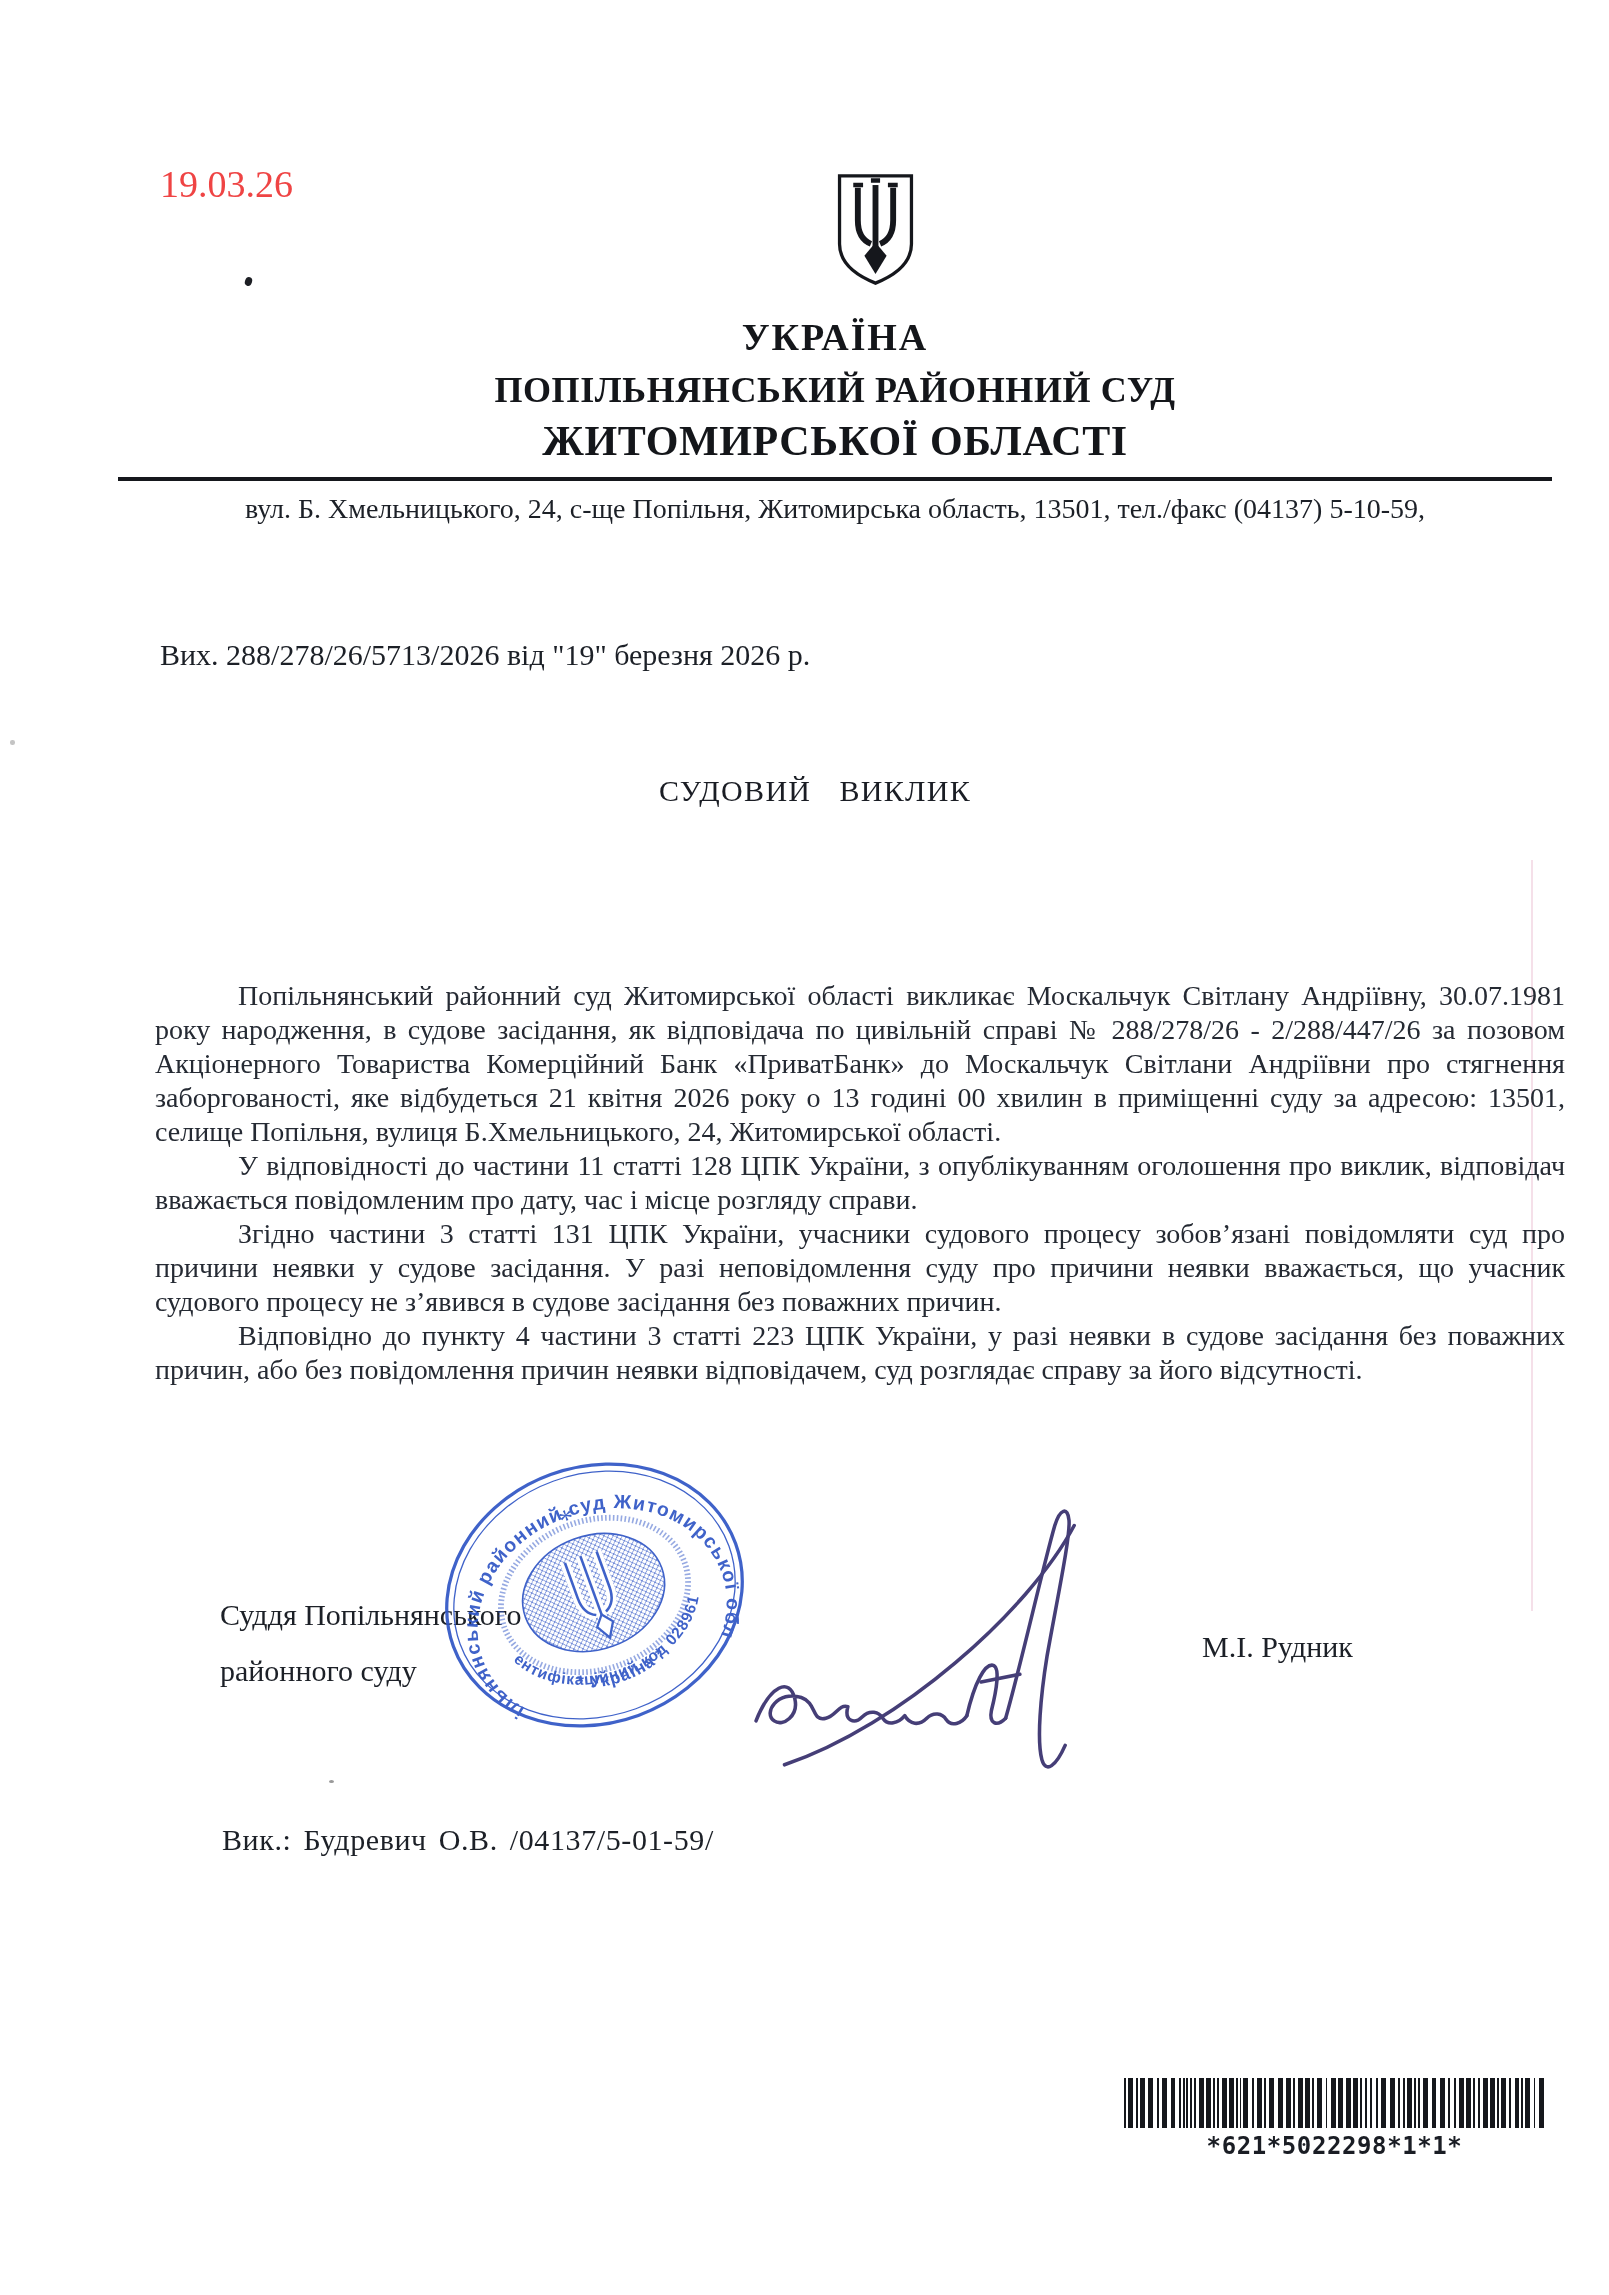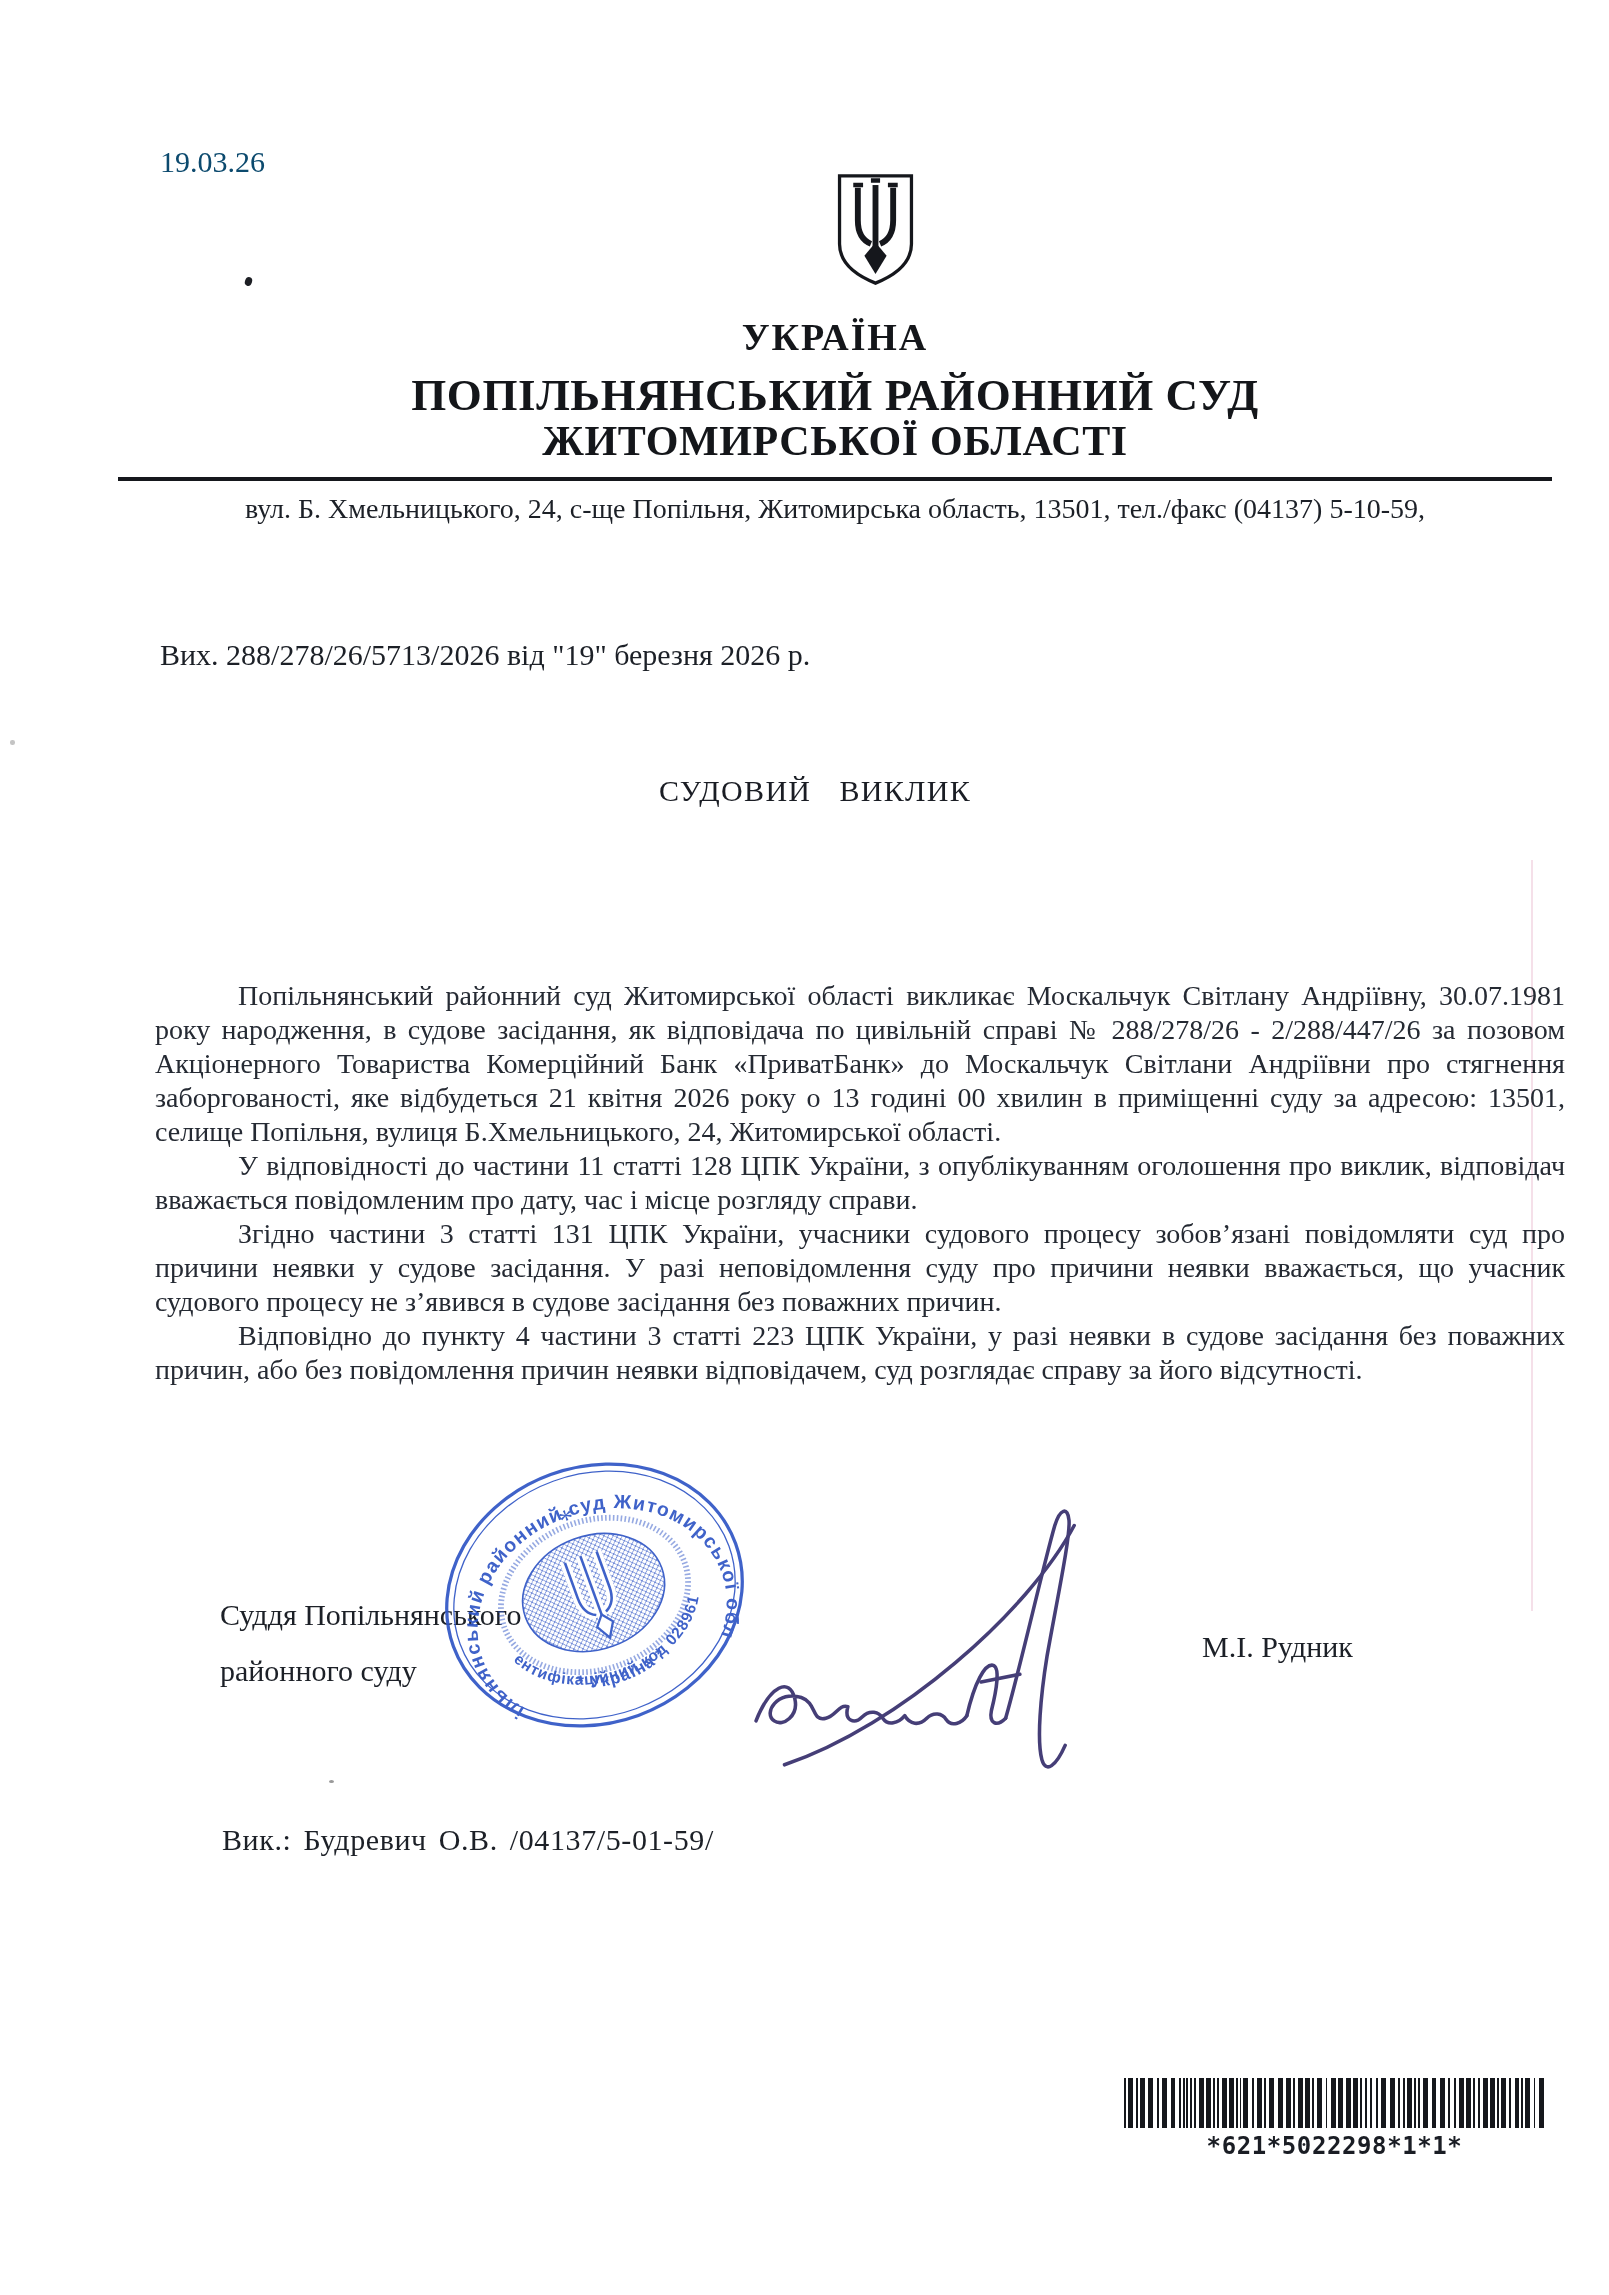--- a/index.html
+++ b/index.html
@@ -6,24 +6,24 @@
   .page{
     position:relative;
     width:1609px;height:2295px;
     background:#ffffff;
     font-family:"Liberation Serif", serif;
     color:#23262e;
     overflow:hidden;
     margin:0 auto;
   }
   .abs{position:absolute;}
-  .date-note{left:160px;top:145px;font-size:30px;color:#0c4a6e;}
+  .date-note{left:160px;top:162px;font-size:38px;color:#ef4444;}
   .header-center{left:118px;top:0;width:1434px;text-align:center;margin-top:12px;}
   .country{position:absolute;left:0;width:100%;top:303px;font-size:38px;font-weight:bold;letter-spacing:1.9px;color:#14161a;}
-  .court-line1{position:absolute;left:0;width:100%;top:357px;font-size:45px;font-weight:bold;letter-spacing:0.6px;color:#14161a;}
+  .court-line1{position:absolute;left:0;width:100%;top:357px;font-size:36px;font-weight:bold;letter-spacing:0.6px;color:#14161a;}
   .court-line2{position:absolute;left:0;width:100%;top:405px;font-size:42px;font-weight:bold;letter-spacing:0.6px;color:#14161a;}
   .rule{left:118px;top:477px;width:1434px;height:3.9px;background:#15171c;}
   .addr{left:118px;width:1434px;text-align:center;font-size:28px;color:#1c2027;}
   .addr1{top:493px;}
   .addr2{top:534px;}
   .ref-line{left:160px;top:638px;font-size:30px;color:#1c2027;}
   .doc-title{left:97px;top:774px;width:1436px;text-align:center;font-size:30px;letter-spacing:1.3px;word-spacing:19.4px;color:#1a1d24;}
   .body-text{left:155px;top:979px;width:1410px;font-size:28px;line-height:34px;text-align:justify;color:#252a33;}
   .body-text p{margin:0;text-indent:83px;}
   .judge-role{left:220px;font-size:30px;color:#1c2027;}

